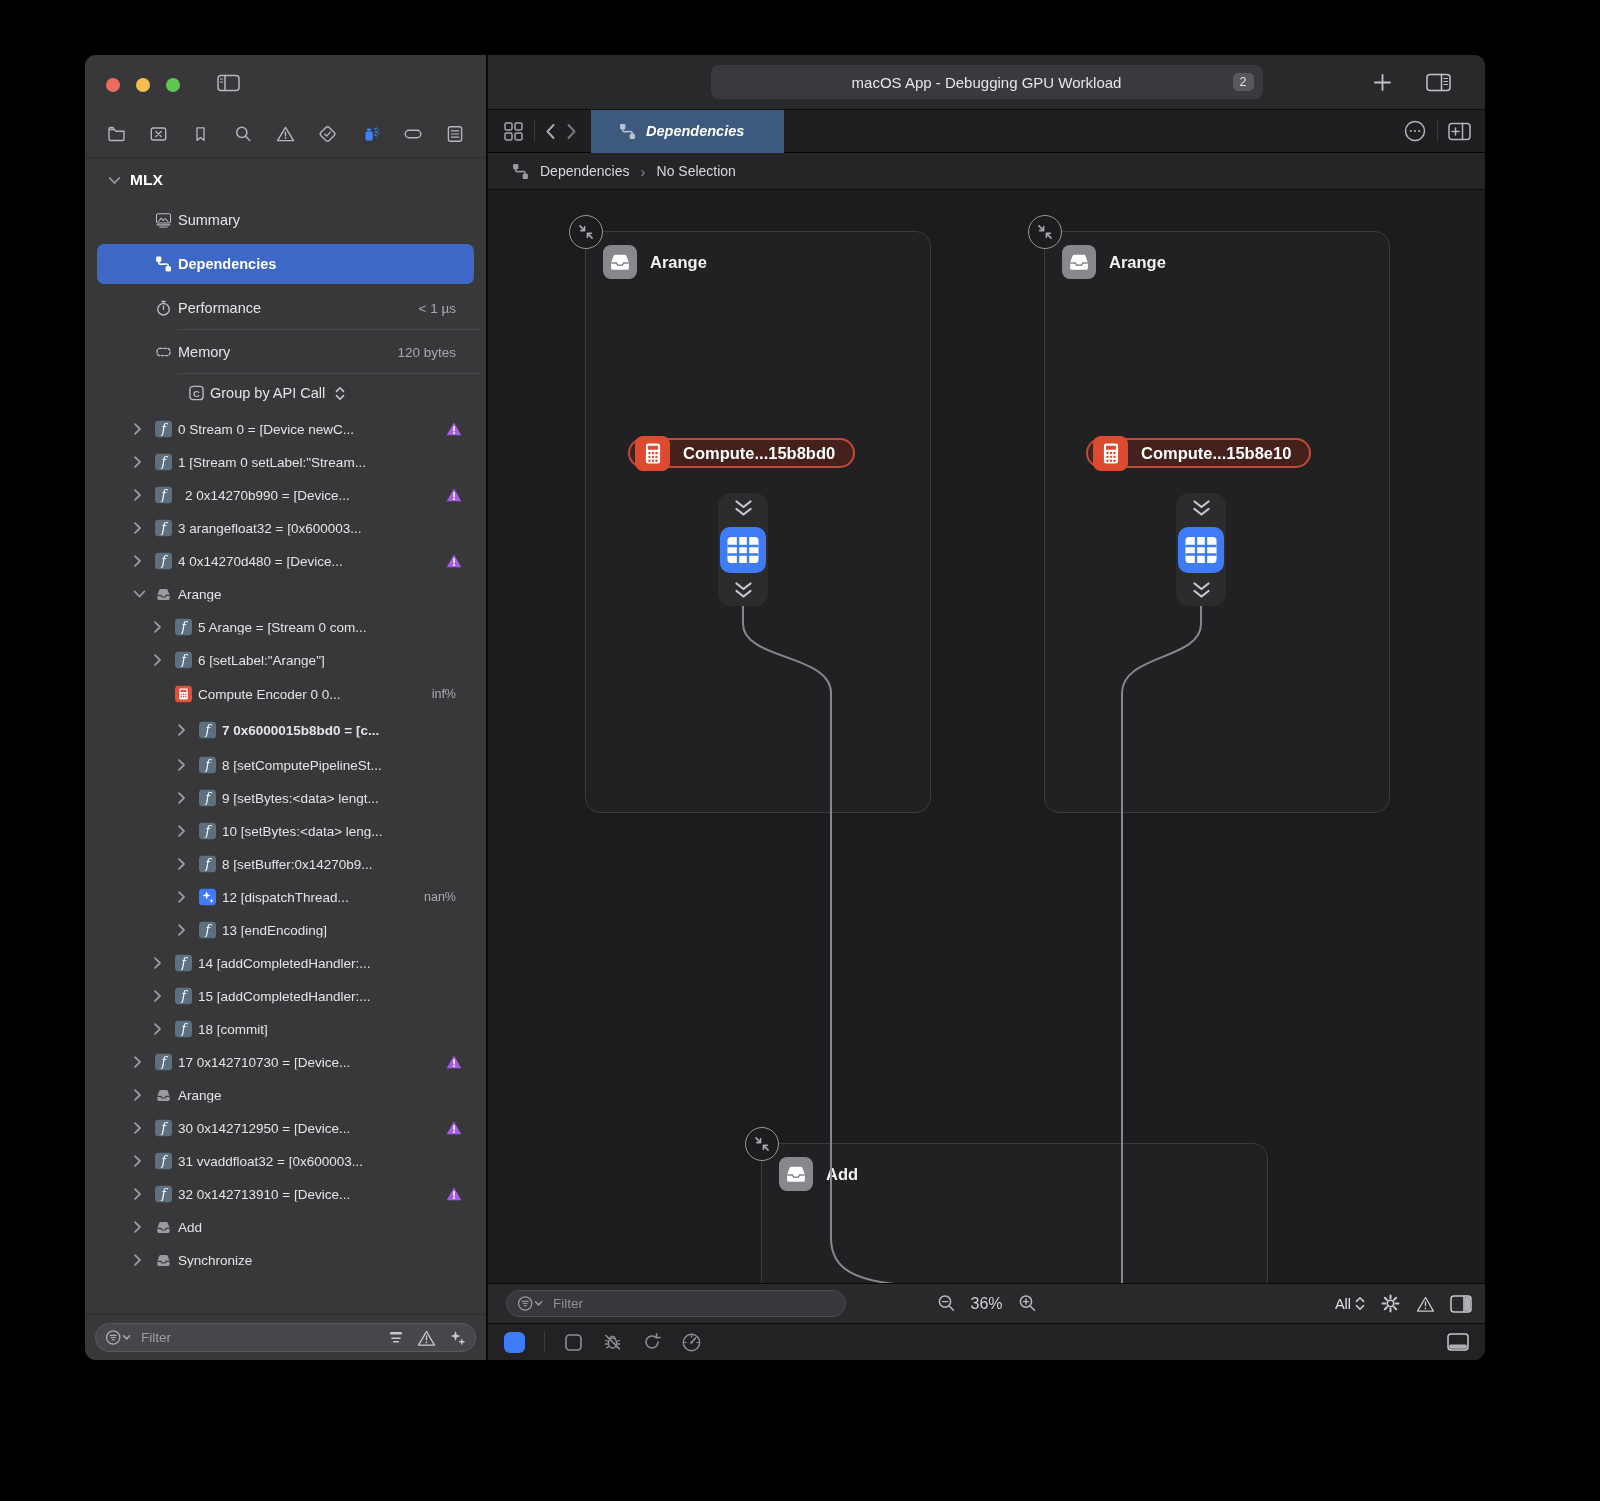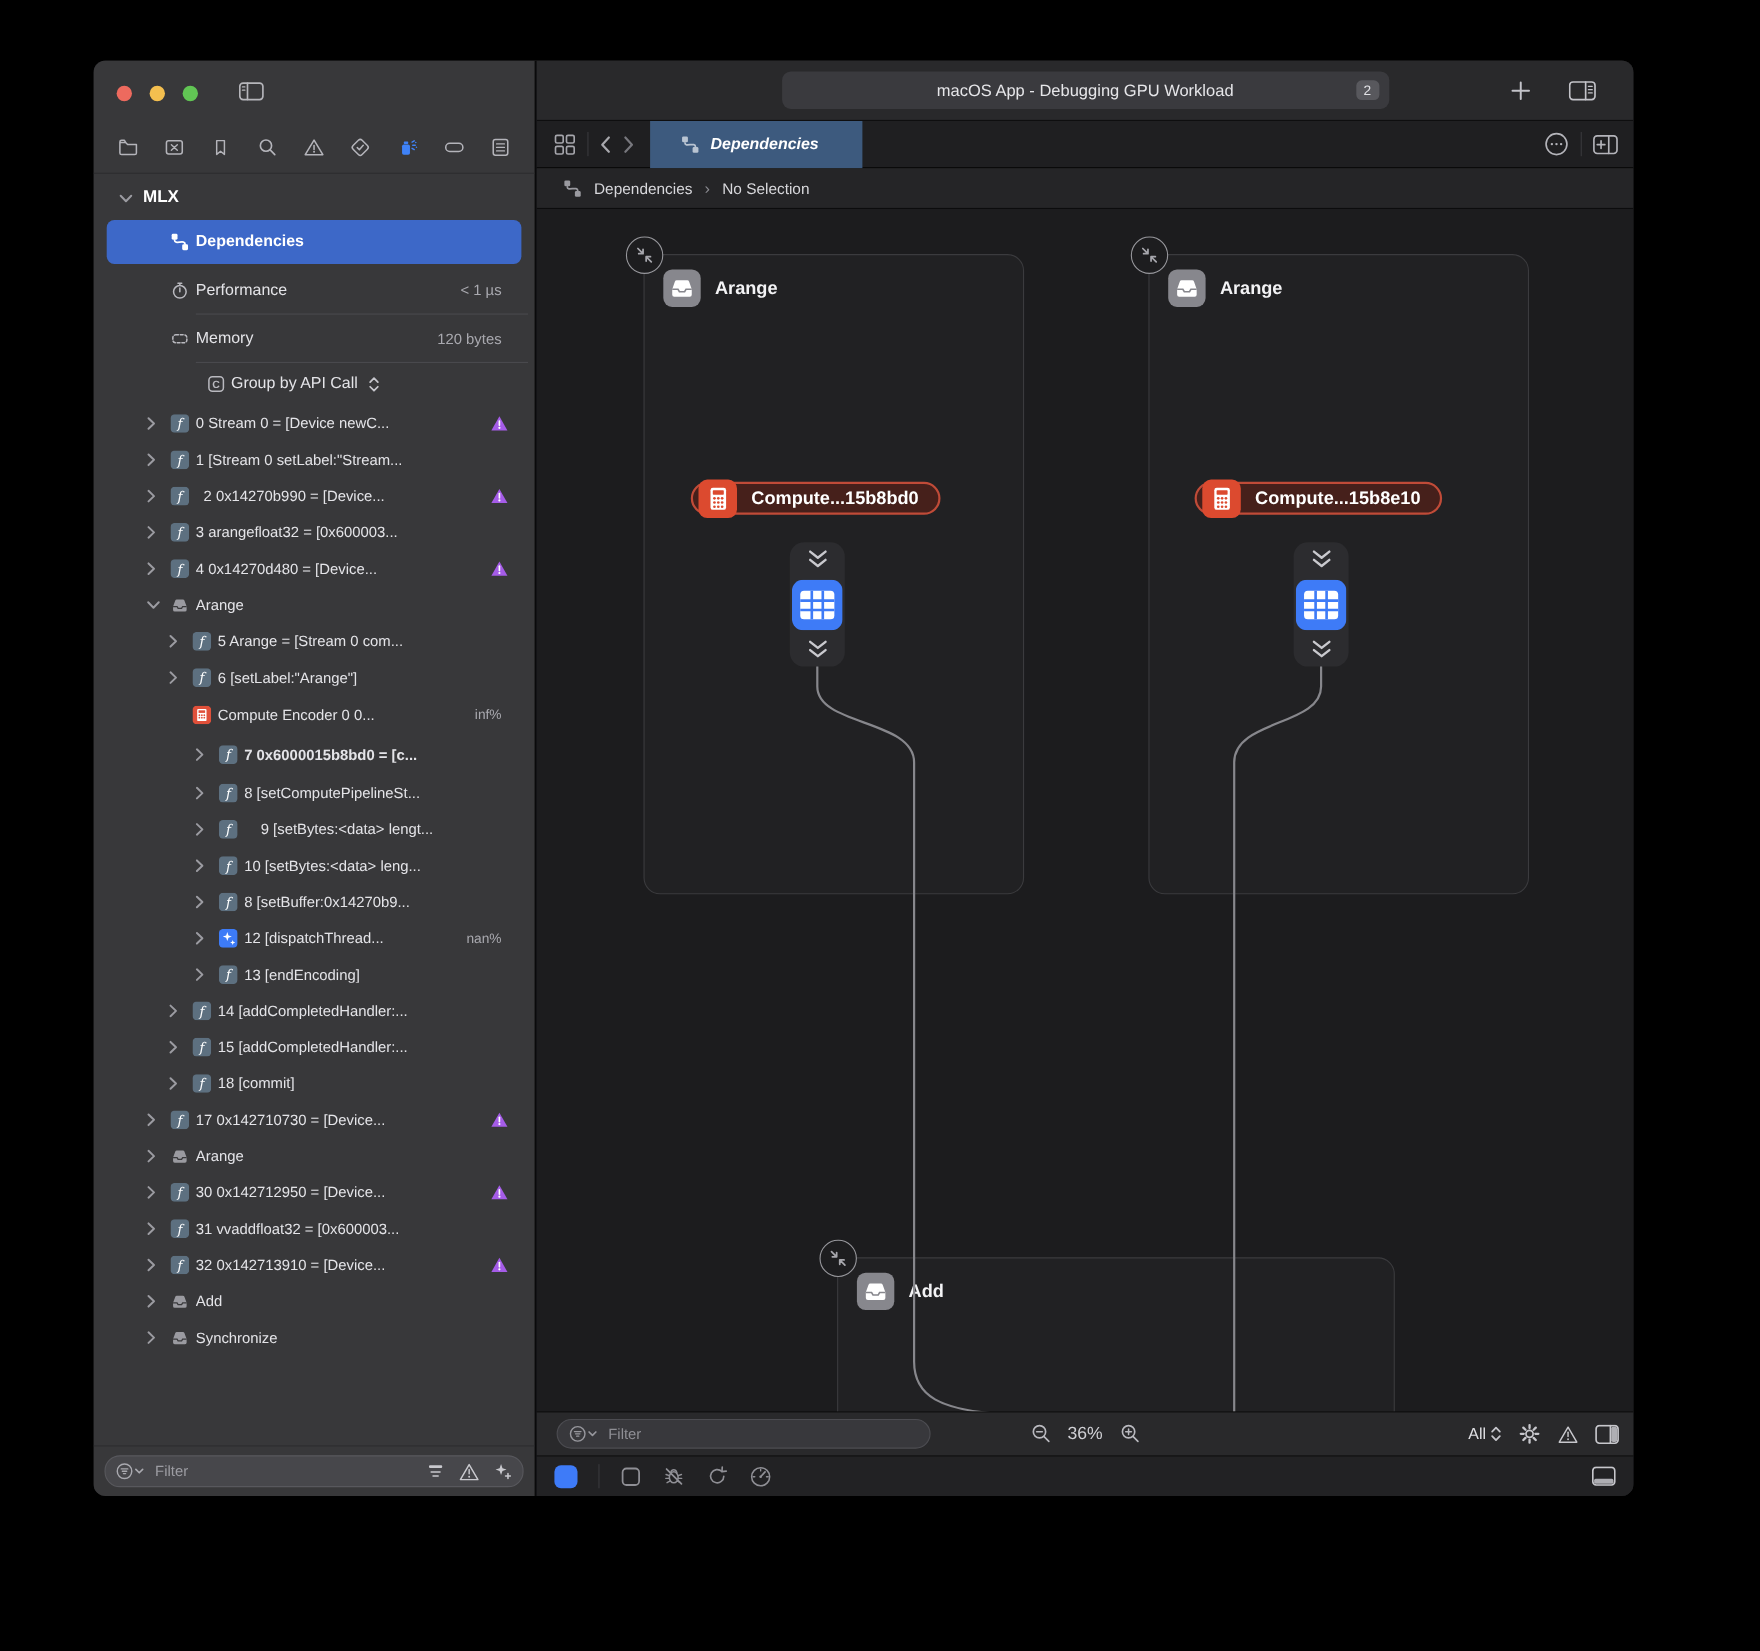--- a/index.html
+++ b/index.html
@@ -200,20 +200,32 @@
       <div class="tree">
         <div class="mlx-header">
           <span class="disc" style="position:static;transform:none;">
               <svg width="13" height="9" viewBox="0 0 13 9">
                 <path d="M1.7 2l4.8 5 4.8-5" stroke="currentColor" fill="none" stroke-linecap="round" stroke-linejoin="round" stroke-width="1.8"></path>
               </svg>
             </span>
           <span>MLX</span>
         </div>
         <div id="tree-items">
+            <div class="srow view">
+              <span class="ricon viewicon" style="left: 70px;">
+                <svg width="17" height="17" viewBox="0 0 16 16">
+                  <rect x="1.4" y="2.2" width="13.2" height="8.6" rx="1.4" stroke="currentColor" fill="none" stroke-linecap="round" stroke-linejoin="round"></rect>
+                  <path d="M3.4 9.2l2.4-3 2 2.3 1.7-1.9 2.7 2.6" stroke="currentColor" fill="none" stroke-linecap="round" stroke-linejoin="round"></path>
+                  <path d="M2 12.6h12M4.5 14.6h7" stroke="currentColor" fill="none" stroke-linecap="round" stroke-linejoin="round"></path>
+                </svg>
+              </span>
+              <span class="lblwrap" style="left: 93px;">
+                <span class="lbl">Summary</span>
+              </span>
+            </div>
             <div class="srow view sel">
               <div class="selbg"></div>
               <span class="ricon viewicon" style="left: 70px;">
                 <svg width="17" height="17" viewBox="0 0 16 16">
                   <rect x="1" y="1" width="5" height="5" rx="1.2" fill="currentColor"></rect>
                   <rect x="10" y="10" width="5" height="5" rx="1.2" fill="currentColor"></rect>
                   <path d="M3.5 6.5c0 4.2 9-1.2 9 3.5" stroke="currentColor" fill="none" stroke-linecap="round" stroke-linejoin="round" stroke-width="1.5"></path>
                 </svg>
               </span>
               <span class="lblwrap" style="left: 93px;">
@@ -466,21 +478,21 @@
                 <svg width="9" height="13" viewBox="0 0 9 13">
                   <path d="M2 1.7l5 4.8-5 4.8" stroke="currentColor" fill="none" stroke-linecap="round" stroke-linejoin="round" stroke-width="1.8"></path>
                 </svg>
               </span>
               <span class="ricon" style="left: 114px;">
                 <svg width="17" height="17" viewBox="0 0 16 16">
                   <rect width="16" height="16" rx="3.6" fill="#5d7080"></rect>
                   <text x="8.2" y="12.2" font-size="11.5" text-anchor="middle" fill="#fff" font-style="italic" font-family="DejaVu Serif,serif">f</text>
                 </svg>
               </span>
-              <span class="lblwrap" style="left: 137px; margin-left: 15px;">
+              <span class="lblwrap" style="left: 137px;">
                 <span class="lbl">9 [setBytes:&lt;data&gt; lengt...</span>
               </span>
             </div>
             <div class="srow row">
               <span class="disc" style="left: 92px;">
                 <svg width="9" height="13" viewBox="0 0 9 13">
                   <path d="M2 1.7l5 4.8-5 4.8" stroke="currentColor" fill="none" stroke-linecap="round" stroke-linejoin="round" stroke-width="1.8"></path>
                 </svg>
               </span>
               <span class="ricon" style="left: 114px;">

